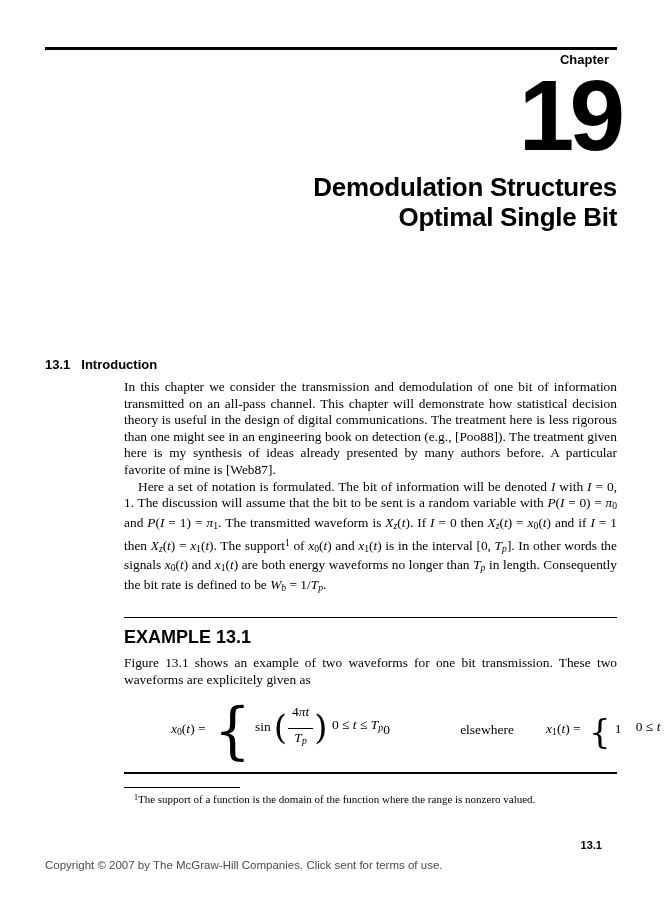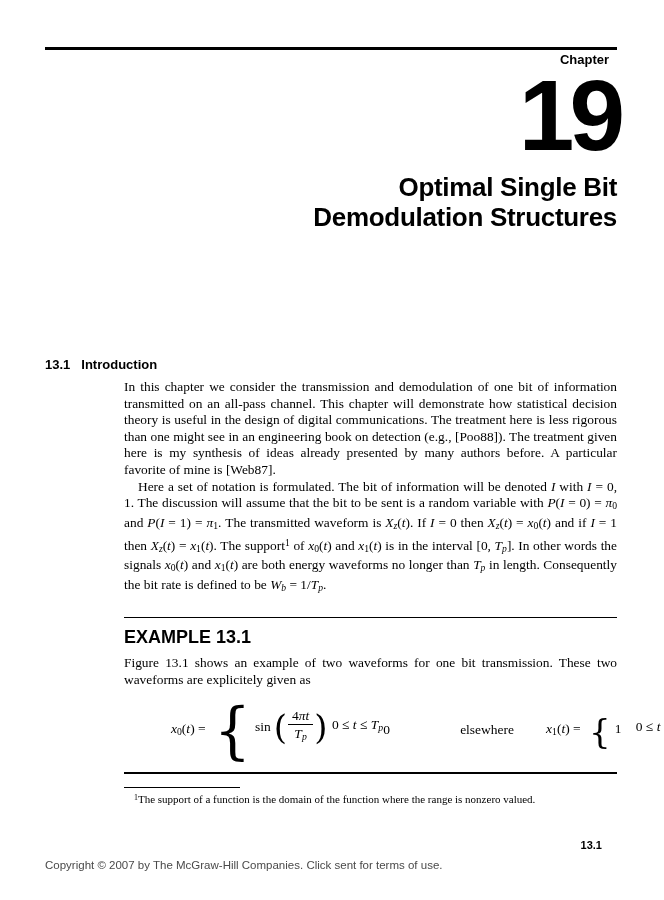--- a/index.html
+++ b/index.html
@@ -85,21 +85,21 @@
   .case-row { display: flex; align-items: center; }
   .cases-x0 .case-val { min-width: 77px; }
   .cases-x1 .case-val { min-width: 21px; }
   .case-val { display: inline-flex; align-items: center; }
   .fn { margin-right: 3px; }
   .paren {
     font-family: "DejaVu Serif", serif; font-size: 34px;
     line-height: 0; display: inline-block; font-weight: 300;
   }
   .frac { display: inline-flex; flex-direction: column; text-align: center; margin: 0 1px; }
-  .frac .num { padding: 0 4px 0; border-bottom: 1px solid #000; }
+  .frac .num { padding: 0 4px 7px; border-bottom: 1px solid #000; }
   .frac .den { padding-top: 1px; }
   .case-cond { white-space: pre; }
   .eq-number { margin-left: auto; }
   
   .footnote { position: absolute; left: 124px; top: 787px; width: 493px; }
   .footnote-rule { width: 116px; border-top: 1.5px solid #000; margin-bottom: 3px; }
   .footnote-text { margin: 0; font-size: 11px; line-height: 13px; text-indent: 10px; }
   
   .page-number {
     position: absolute; right: 62px; top: 839px;
@@ -115,22 +115,22 @@
 </head>
 <body>
 
 <div class="page">
 
   <div class="top-rule"></div>
   <div class="chapter-label">Chapter</div>
   <div class="chapter-number">19</div>
 
   <h1 class="chapter-title">
+    <span class="title-line">Demodulation Structures</span>
     <span class="title-line">Optimal Single Bit</span>
-    <span class="title-line">Demodulation Structures</span>
   </h1>
 
   <div class="section-heading">
     <span>13.1</span>
     <span>Introduction</span>
   </div>
 
   <div class="body-col">
     <p class="para"><span>In this chapter we consider the transmission and demodulation of one bit of information transmitted on an all-pass channel. This chapter will demonstrate how statistical decision theory is useful in the design of digital communications. The treatment here is less rigorous than one might see in an engineering book on detection (e.g., [Poo88]). The treatment given here is my synthesis of ideas already presented by many authors before. A particular favorite of mine is [Web87].</span></p>
     <p class="para indent"><span>Here a set of notation is formulated. The bit of information will be denoted </span><span class="seg-i">I</span><span> with </span><span class="seg-i">I</span><span> = 0, 1. The discussion will assume that the bit to be sent is a random variable with </span><span class="seg-i">P</span><span>(</span><span class="seg-i">I</span><span> = 0) = </span><span class="seg-i">π</span><span class="seg-sub">0</span><span> and </span><span class="seg-i">P</span><span>(</span><span class="seg-i">I</span><span> = 1) = </span><span class="seg-i">π</span><span class="seg-sub">1</span><span>. The transmitted waveform is </span><span class="seg-i">X</span><span class="seg-sub seg-i">z</span><span>(</span><span class="seg-i">t</span><span>). If </span><span class="seg-i">I</span><span> = 0 then </span><span class="seg-i">X</span><span class="seg-sub seg-i">z</span><span>(</span><span class="seg-i">t</span><span>) = </span><span class="seg-i">x</span><span class="seg-sub">0</span><span>(</span><span class="seg-i">t</span><span>) and if </span><span class="seg-i">I</span><span> = 1 then </span><span class="seg-i">X</span><span class="seg-sub seg-i">z</span><span>(</span><span class="seg-i">t</span><span>) = </span><span class="seg-i">x</span><span class="seg-sub">1</span><span>(</span><span class="seg-i">t</span><span>). The support</span><span class="seg-sup">1</span><span> of </span><span class="seg-i">x</span><span class="seg-sub">0</span><span>(</span><span class="seg-i">t</span><span>) and </span><span class="seg-i">x</span><span class="seg-sub">1</span><span>(</span><span class="seg-i">t</span><span>) is in the interval [0, </span><span class="seg-i">T</span><span class="seg-sub seg-i">p</span><span>]. In other words the signals </span><span class="seg-i">x</span><span class="seg-sub">0</span><span>(</span><span class="seg-i">t</span><span>) and </span><span class="seg-i">x</span><span class="seg-sub">1</span><span>(</span><span class="seg-i">t</span><span>) are both energy waveforms no longer than </span><span class="seg-i">T</span><span class="seg-sub seg-i">p</span><span> in length. Consequently the bit rate is defined to be </span><span class="seg-i">W</span><span class="seg-sub seg-i">b</span><span> = 1/</span><span class="seg-i">T</span><span class="seg-sub seg-i">p</span><span>.</span></p>

